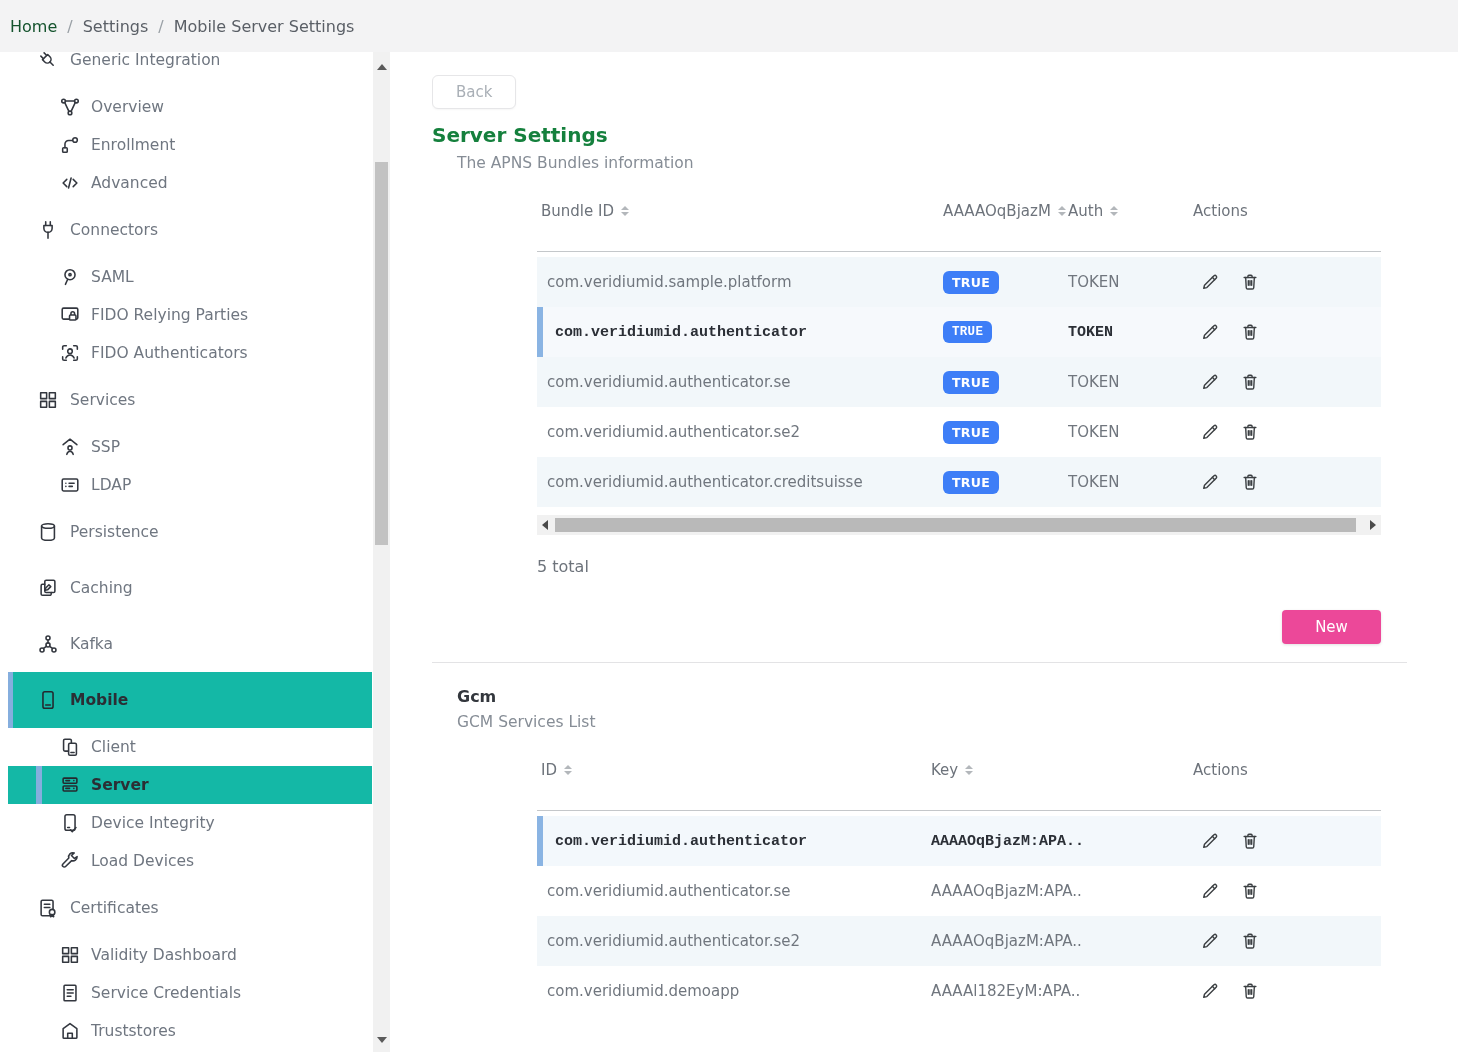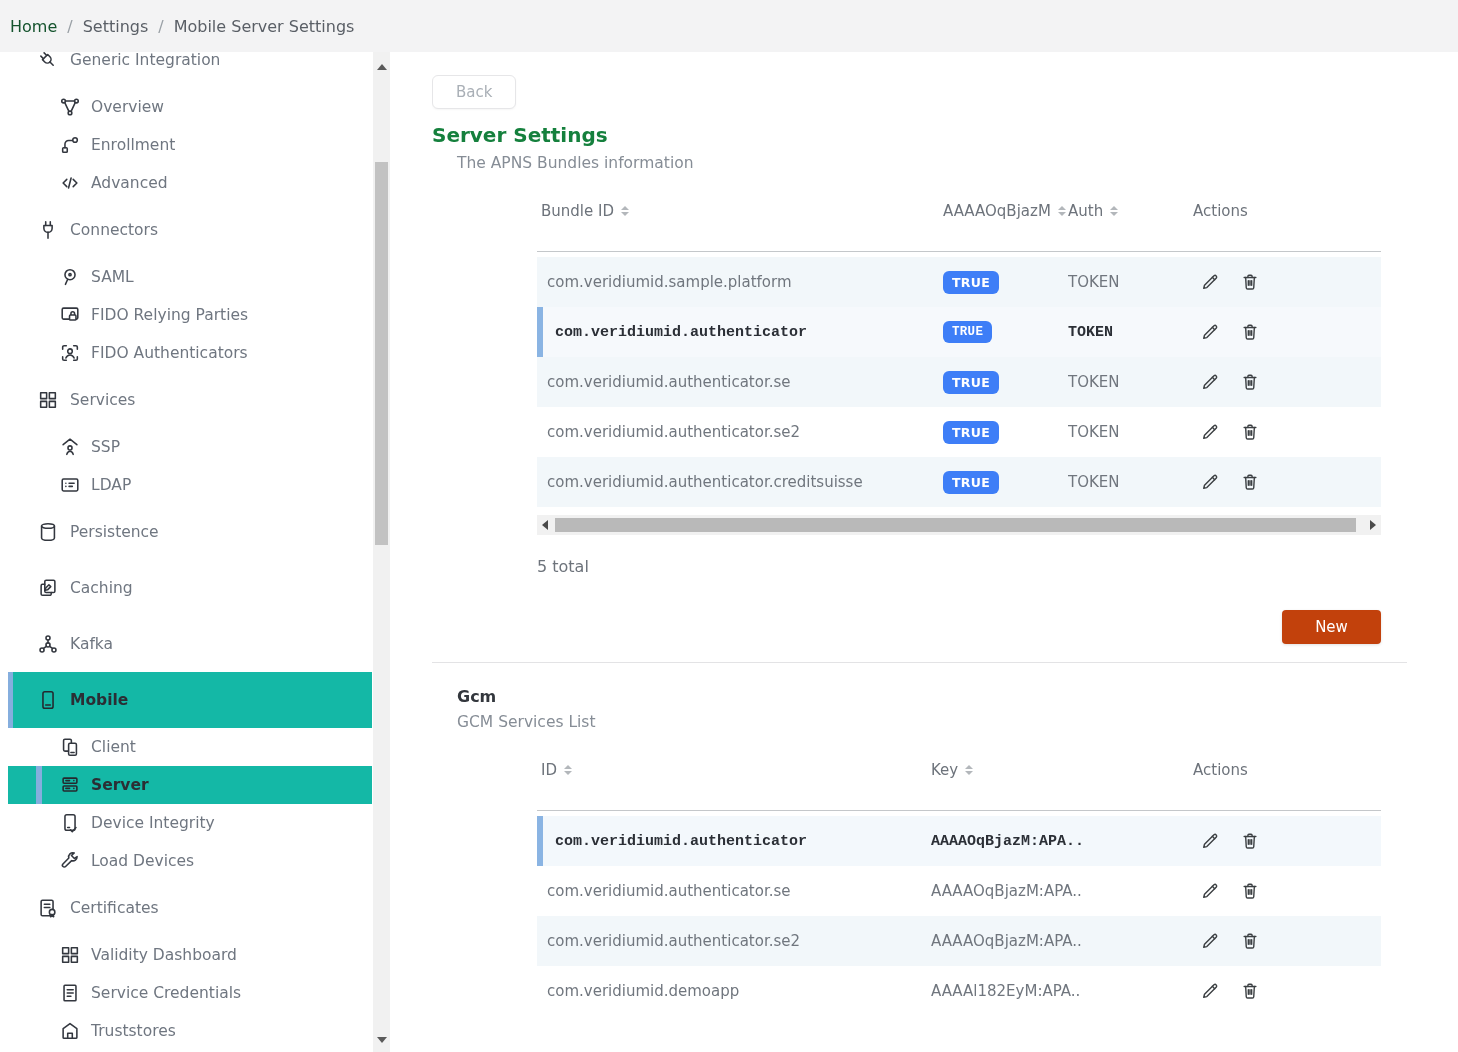--- a/index.html
+++ b/index.html
@@ -74,21 +74,21 @@
   .hscroll { margin-top:8px; height:20px; background:#f1f1f1; position:relative; }
   .hscroll .arr { position:absolute; top:0; width:16px; height:20px; display:flex; align-items:center; justify-content:center; }
   .hscroll .arr.left { left:0; }
   .hscroll .arr.right { right:0; }
   .tri-left { width:0;height:0;border-top:5px solid transparent;border-bottom:5px solid transparent;border-right:6px solid #4a4a4a; }
   .tri-right { width:0;height:0;border-top:5px solid transparent;border-bottom:5px solid transparent;border-left:6px solid #4a4a4a; }
   .hscroll .thumb { position:absolute; top:3px; height:14px; left:18px; width:801px; background:#b9b9b9; }
 
   .total { margin-left:105px; margin-top:22px; color:#6d737b; font-size:16px; }
   .new-row { margin-left:105px; width:844px; margin-top:34px; text-align:right; }
-  .new-btn { width:99px; height:34px; background:#c2410c; border:none; border-radius:4px; color:#fff;
+  .new-btn { width:99px; height:34px; background:#ec4899; border:none; border-radius:4px; color:#fff;
     font-size:15px; font-family:inherit; cursor:pointer; box-shadow:0 1px 3px rgba(0,0,0,0.12); }
   .divider { margin-top:18px; margin-left:-2px; width:977px; border:none; border-top:1px solid #e3e3e5; }
 </style>
 </head>
 <body>
 
 <div class="topbar">
   <span class="crumb-link">Home</span>
   <span class="crumb-sep">/</span>
   <span class="crumb-item">Settings</span>

